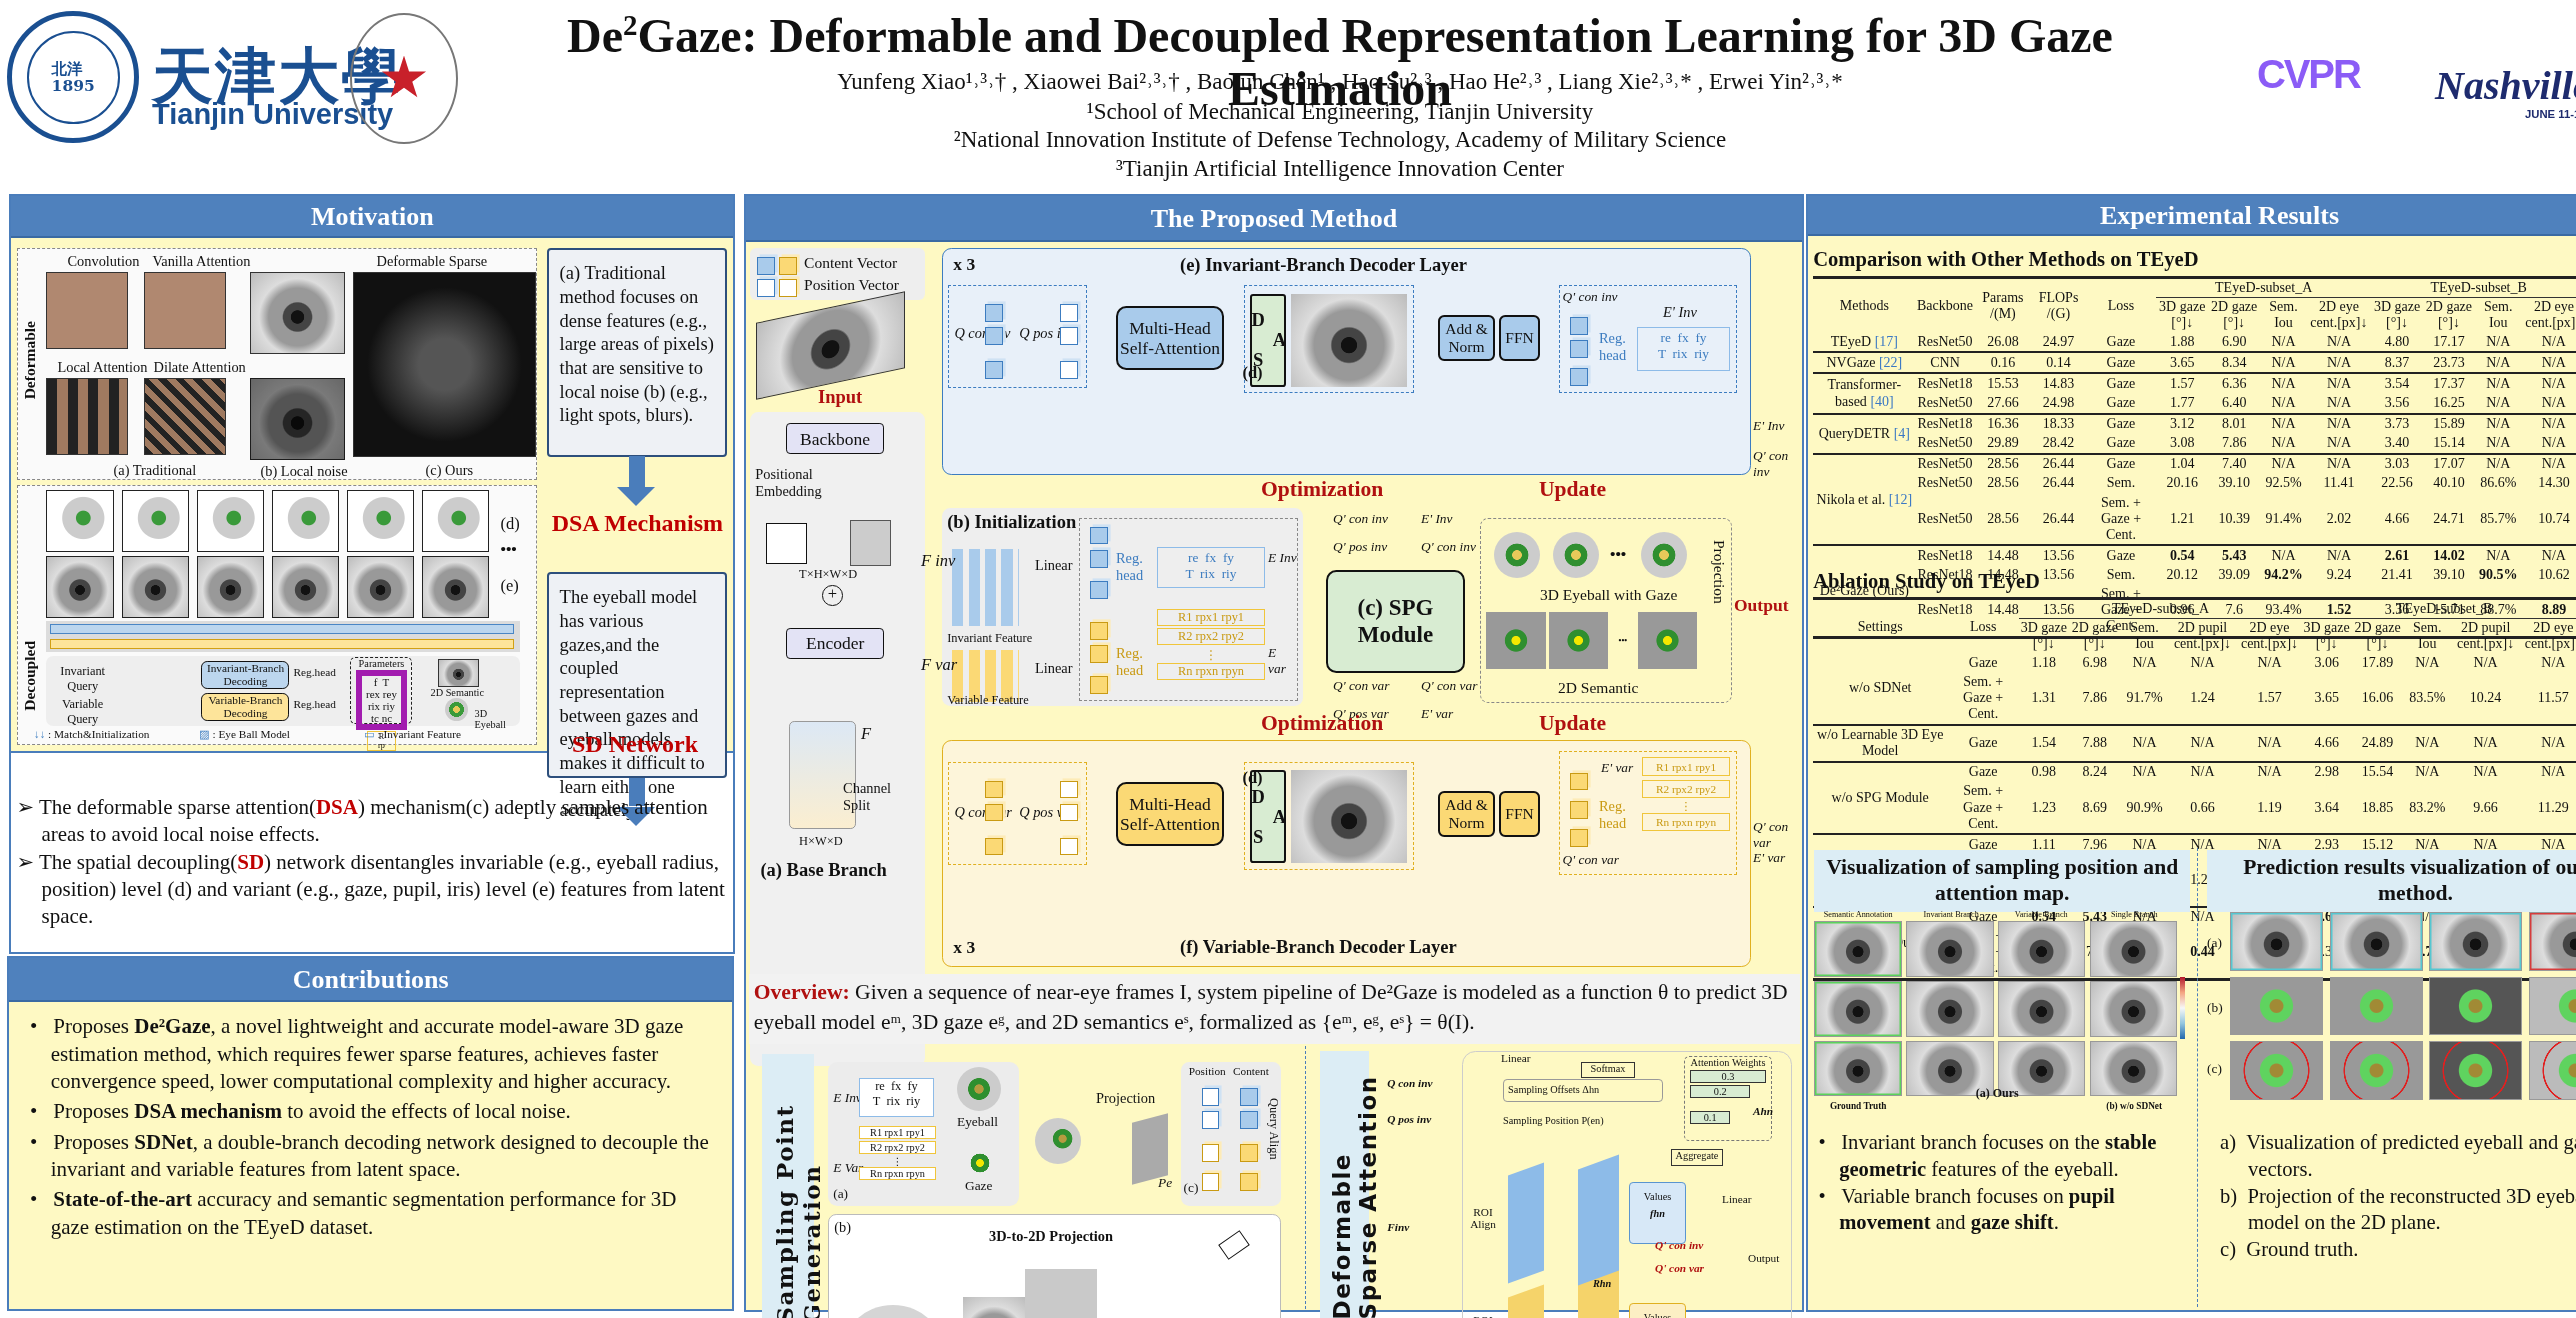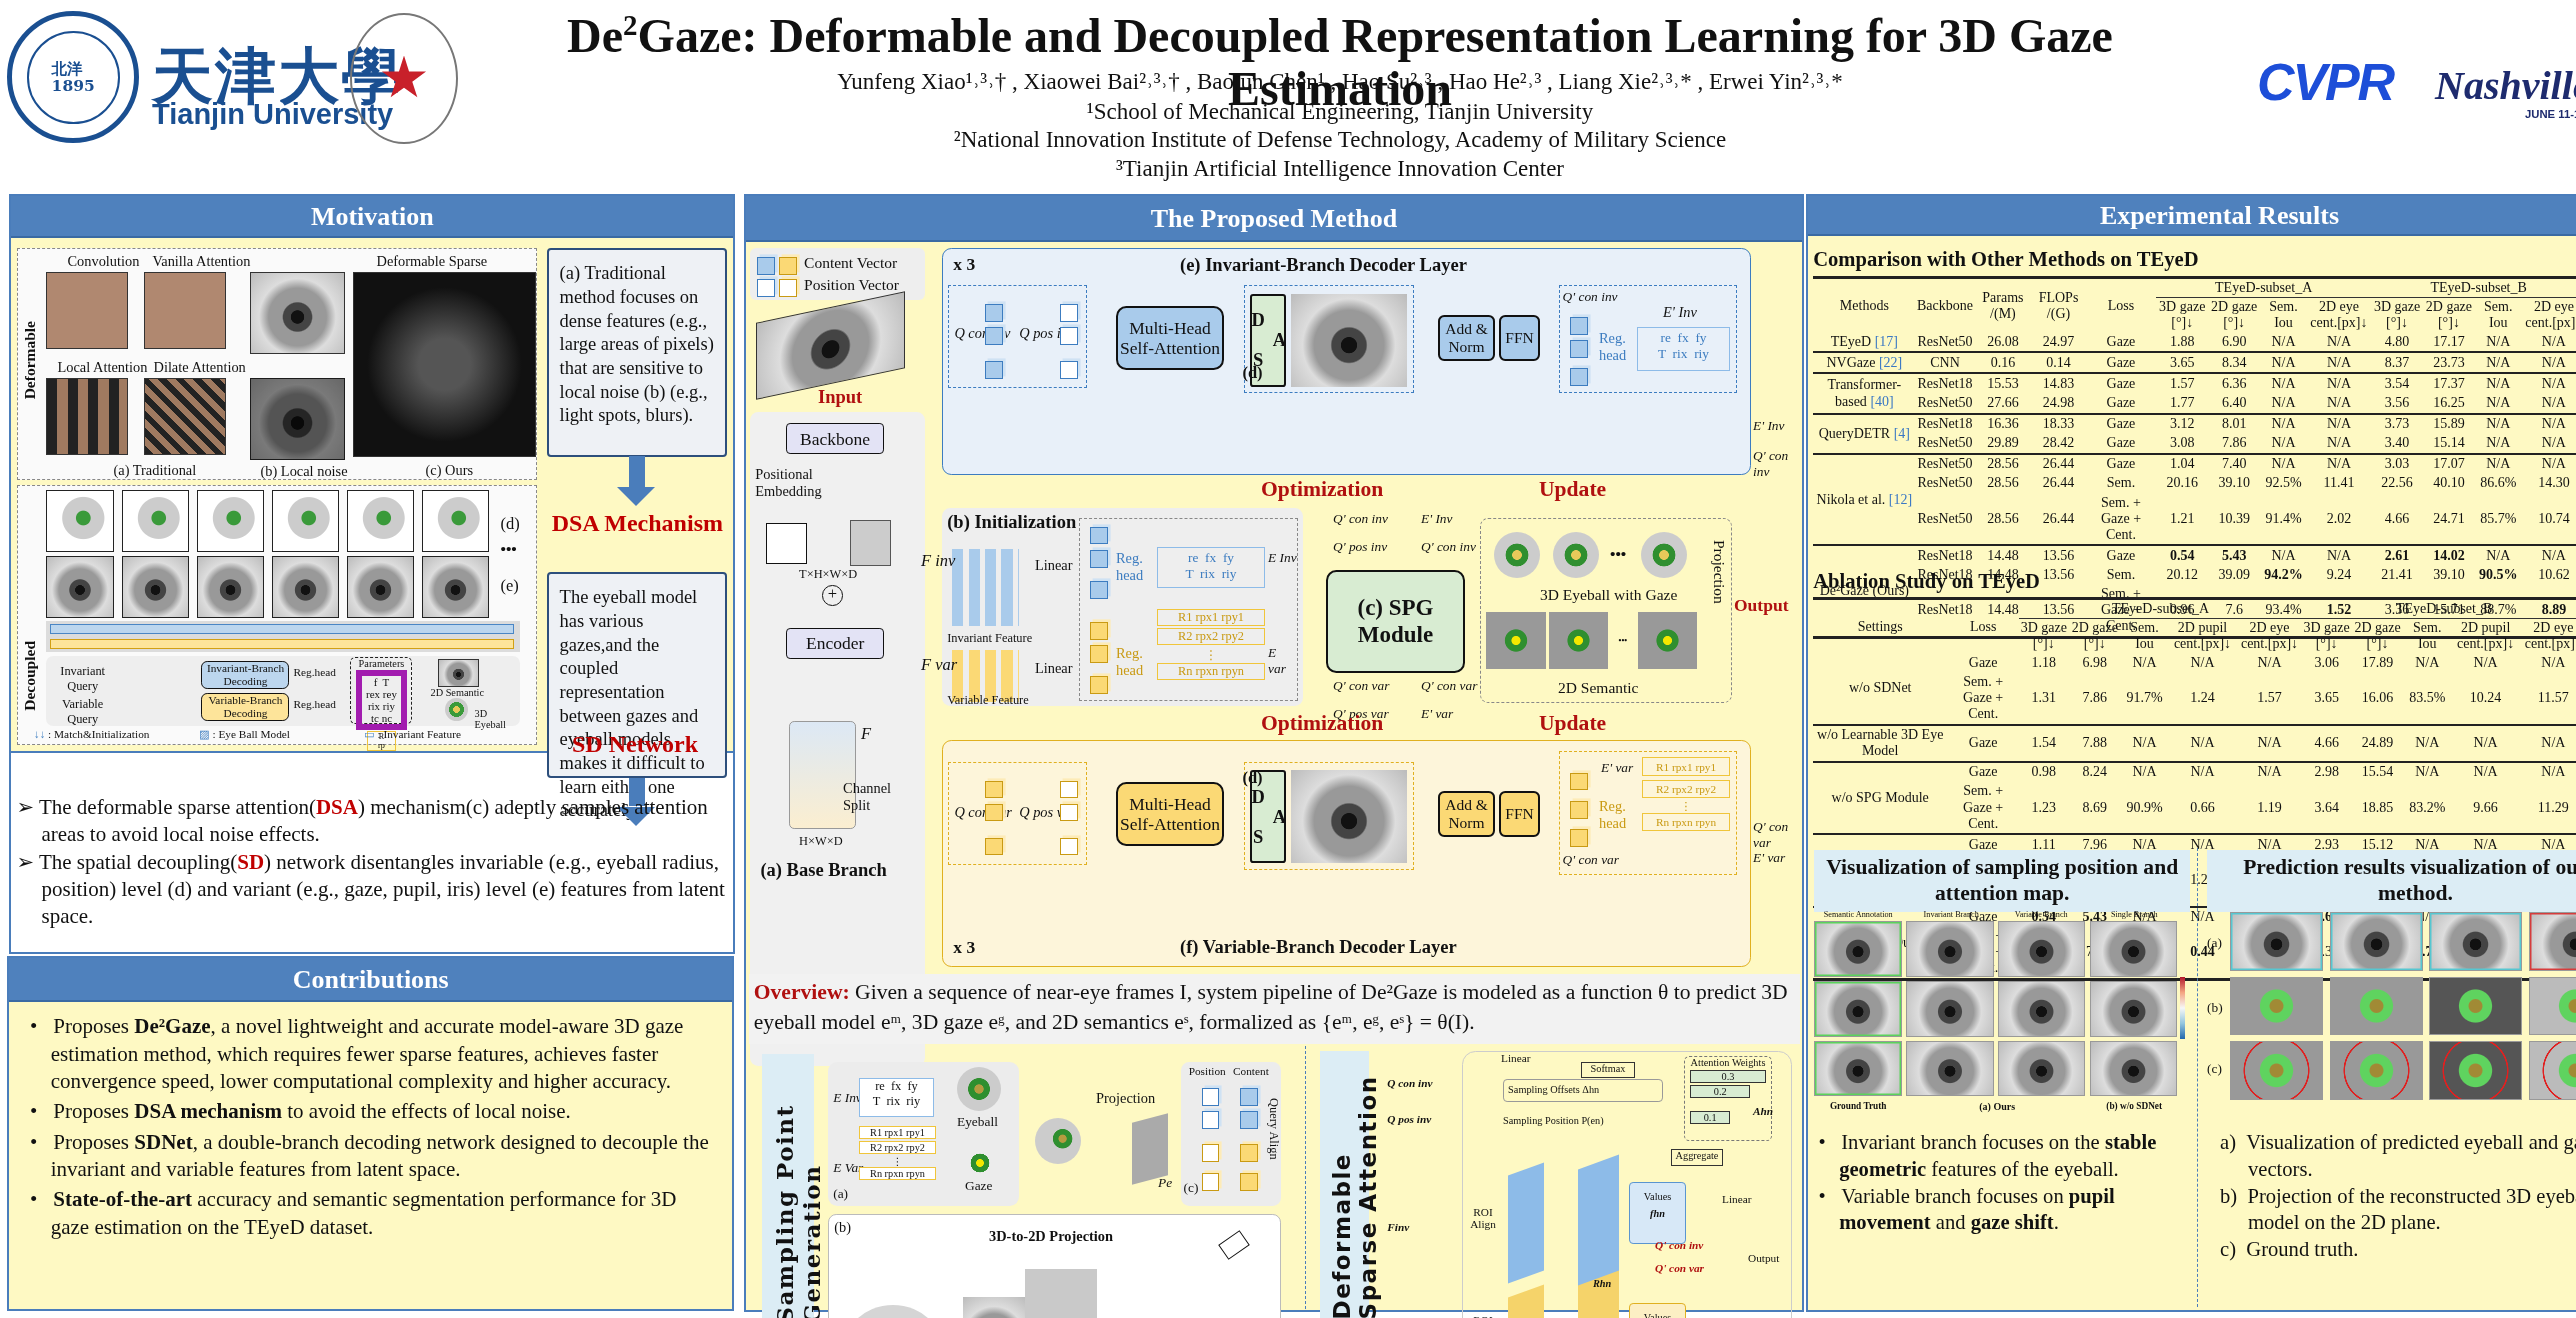--- a/index.html
+++ b/index.html
@@ -11,21 +11,21 @@
 .logo-tju .inner{width:93px;height:93px;border-radius:50%;border:2.1px solid #1a4f91;display:flex;align-items:center;justify-content:center;color:#1a4f91;font-family:"DejaVu Serif",serif;font-size:15.5px;font-weight:bold;text-align:left;line-height:1.1}
 .tju-cn{left:152px;top:36px;font-size:61px;color:#1a4f91;font-weight:bold;font-family:"DejaVu Serif",serif;letter-spacing:2.1px}
 .tju-en{left:152px;top:98px;font-size:29px;color:#1a4f91;font-weight:bold;font-family:"Liberation Sans",sans-serif}
 .logo-niidt{left:350px;top:13px;width:108px;height:131px;border-radius:50%;border:2.6px solid #777;display:flex;align-items:center;justify-content:center}
 .star{width:46px;height:46px;background:#c8202a;clip-path:polygon(50% 0%,61% 35%,98% 35%,68% 57%,79% 91%,50% 70%,21% 91%,32% 57%,2% 35%,39% 35%)}
 .title{left:464px;top:10.3px;width:1752px;text-align:center;font-size:48px;font-weight:bold;line-height:1.1}
 .title sup{font-size:29px}
 .authors{left:464px;top:68px;width:1752px;text-align:center;font-size:23px;line-height:1.2}
 .affil{left:464px;width:1752px;text-align:center;font-size:23px;line-height:1.2}
 .cvpr{left:2257px;top:52px;width:361px;height:77px}
-.cvpr .cv{font-family:"Liberation Sans",sans-serif;font-weight:bold;font-style:italic;font-size:52px;color:#1d4ed8;letter-spacing:-2.1px}
+.cvpr .cv{font-family:"Liberation Sans",sans-serif;font-weight:bold;font-size:40px;color:#8b5cf6;letter-spacing:-2.1px}
 .cvpr .city{position:absolute;left:178px;top:10.3px;font-family:"Liberation Serif",serif;font-style:italic;font-weight:bold;font-size:40px;color:#1e2b6e}
 .cvpr .date{position:absolute;left:268px;top:56px;font-family:"Liberation Sans",sans-serif;font-size:11.3px;color:#1e2b6e;font-weight:bold}
 
 .panel{border:2.6px solid #4a7dbb;background:#fef9c3}
 .phead{background:#4f81bd;color:#fff;text-align:center;font-weight:bold;font-size:26px;height:42px;line-height:42px;border-bottom:2.1px solid #3a6aa3}
 .sub-h{font-weight:bold;font-size:20.6px}
 .figbox{border:1.5px dashed #888;background:#fafafa}
 .img-ph{background:linear-gradient(135deg,#555,#aaa 45%,#666);border:1px solid #333}
 .eye{background:radial-gradient(circle at 50% 55%,#111 0 10%,#444 11% 22%,#999 24% 45%,#ddd 60%,#bbb 100%)}
 .roundbox{border:2.1px solid #2d4f7c;border-radius:4px;background:#eef1f5;font-size:20.6px;line-height:1.28;padding:12.4px 10.3px}
@@ -812,21 +812,21 @@
       <div class="eye" style="border:0.5px solid #999"></div>
       <div class="eye" style="border:0.5px solid #999"></div>
       <div class="eye" style="border:0.5px solid #999"></div>
       <div class="eye" style="border:0.5px solid #999;box-shadow:inset 0 0 0 1.5px #5bd35b"></div>
       <div class="eye" style="border:0.5px solid #999"></div>
       <div class="eye" style="border:0.5px solid #999"></div>
       <div class="eye" style="border:0.5px solid #999"></div>
     </div>
     <div class="abs" style="left:366px;top:67px;width:5.2px;height:62px;background:linear-gradient(#b2182b,#f4a582,#f7f7f7,#92c5de,#2166ac)"></div>
     <div class="abs lbl" style="left:0;top:191px;width:88px;text-align:center;font-size:9.3px;font-weight:bold">Ground Truth</div>
-    <div class="abs lbl" style="left:139px;top:191px;width:88px;text-align:center;font-size:10px;font-weight:bold">(a)  Ours</div>
+    <div class="abs lbl" style="left:139px;top:176px;width:88px;text-align:center;font-size:12px;font-weight:bold">(a)  Ours</div>
     <div class="abs lbl" style="left:276px;top:191px;width:88px;text-align:center;font-size:9.3px;font-weight:bold">(b)  w/o SDNet</div>
   </div>
   <div class="abs bul" style="left:5.2px;top:933px;width:376px;font-size:20.6px;line-height:1.3">
     <div style="padding-left:26px;text-indent:-20.6px">•&nbsp;&nbsp;&nbsp;<span>Invariant branch focuses on the </span><b>stable geometric</b><span> features of the eyeball.</span></div>
     <div style="padding-left:26px;text-indent:-20.6px">•&nbsp;&nbsp;&nbsp;<span>Variable branch focuses on </span><b>pupil movement</b><span> and </span><b>gaze shift</b><span>.</span></div>
   </div>
   <div class="abs" style="left:389px;top:652px;width:0;height:459px;border-left:1.5px dashed #4a7dbb"></div>
 
   <div class="abs sectitle" style="left:399px;top:654px;width:417px">Prediction results visualization of our method.</div>
   <div class="abs" style="left:399px;top:716px;width:417px;height:191px">

